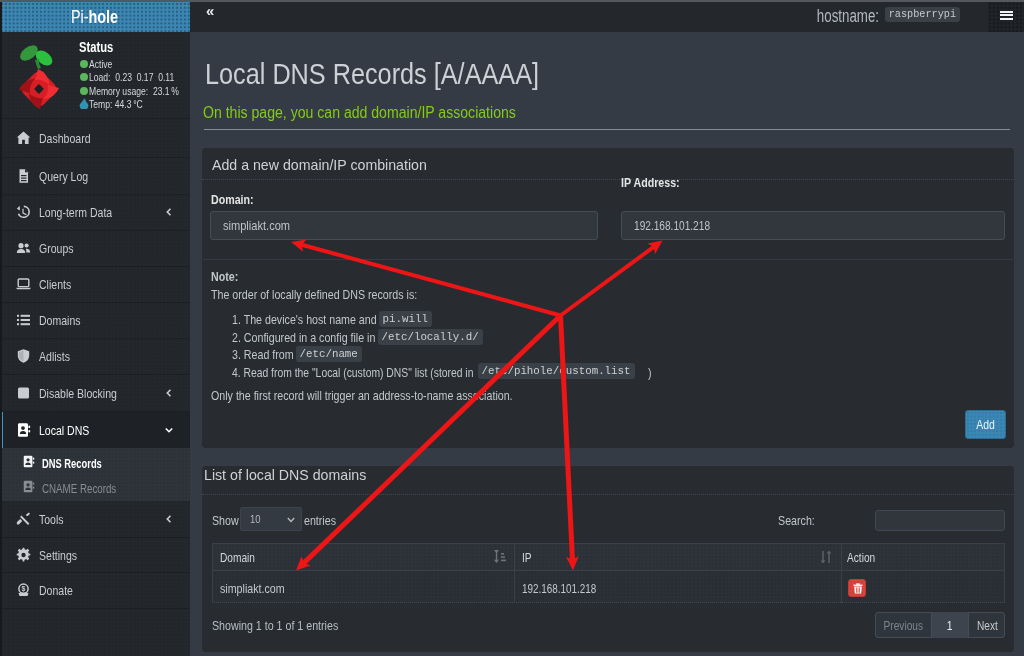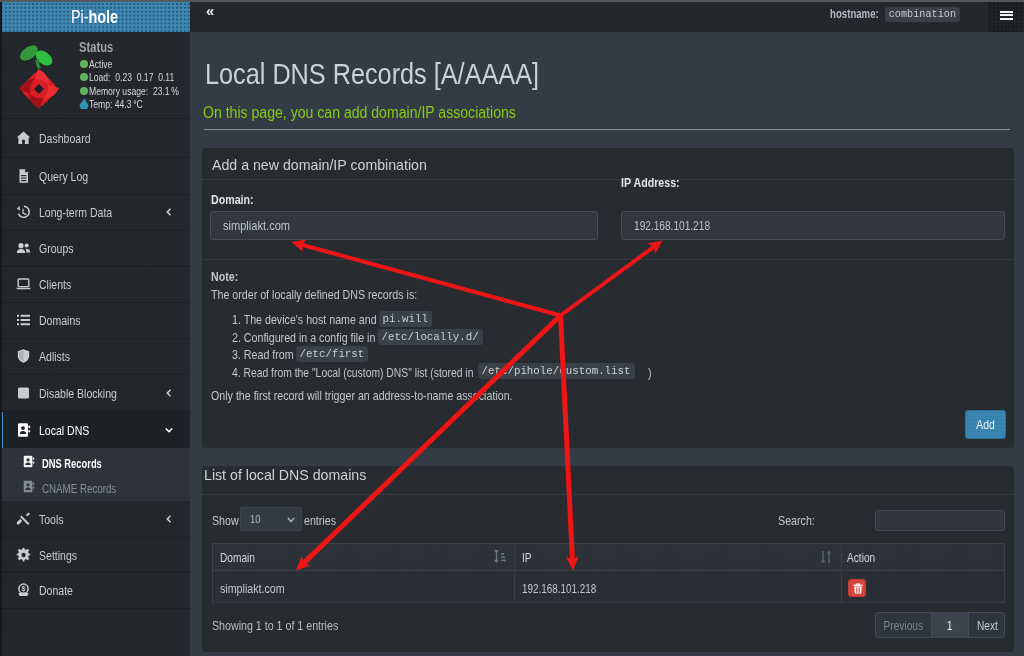--- a/index.html
+++ b/index.html
@@ -9,21 +9,21 @@
   .tx { display:inline-block; transform:scaleX(0.82); transform-origin:0 50%; white-space:nowrap; }
   .txc { display:inline-block; transform:scaleX(0.80); transform-origin:50% 50%; white-space:nowrap; }
   .dots { background-image:radial-gradient(rgba(0,0,0,0.30) 0.7px, transparent 0.8px); background-size:3.9px 3.9px; }
   .dots2 { background-image:radial-gradient(rgba(0,0,0,0.09) 0.7px, transparent 0.8px); background-size:3.7px 3.7px; }
   
   #topstrip { left:0; top:0; width:1024px; height:2px; background:#55585c; z-index:30; }
   #logo { left:0; top:2px; width:190px; height:30px; background-color:#3c86b4; color:#fff;
           display:flex; align-items:center; justify-content:center; font-size:18px; z-index:20; }
   #navbar { left:190px; top:2px; width:834px; height:30px; background:#24272c; z-index:20; }
   #pushmenu { position:absolute; left:16px; top:0px; color:#e8eaec; font-size:15px; font-weight:bold; }
-  #hostlabel { position:absolute; right:145px; top:4px; color:#b3b9bf; font-size:13px;font-weight:bold; }
+  #hostlabel { position:absolute; right:145px; top:4px; color:#b3b9bf; font-size:18px; }
   #hostchip { position:absolute; right:64px; top:4.5px; background:#3a4046; color:#c6cacd;
               font-family:"Liberation Mono",monospace; font-size:10.2px; padding:2px 4px; border-radius:3px; }
   #hambtn { position:absolute; right:0; top:0; width:36px; height:30px; background-color:#202328; }
   #hambtn i { position:absolute; left:12px; width:12.5px; height:2px; background:#f2f4f5; }
   
   #sidebar { left:0; top:32px; width:190px; height:624px; background-color:#24282d; }
   #leftedge { left:0; top:2px; width:2px; height:654px; background:#17191c; z-index:40; }
   .stline { position:absolute; left:89px; color:#d4d8db; font-size:11px; } .stline .tx { transform:scaleX(0.78); }
   .stdot { position:absolute; left:80px; width:8px; height:8px; border-radius:50%; background:#5bb75b; }
   .menu-item { position:absolute; left:0; width:190px; color:#c9cdd1; font-size:13px; }
@@ -53,21 +53,21 @@
 </style>
 </head>
 <body>
 <div class="abs" id="topstrip"></div>
 <div class="abs dots" id="logo">
     <span class="txc">Pi-<b>hole</b></span>
   </div>
 <div class="abs" id="navbar">
   <div id="pushmenu">«</div>
   <div id="hostlabel"><span class="tx" style="transform:scaleX(0.74);transform-origin:100% 50%">hostname:</span></div>
-  <div id="hostchip">combination</div>
+  <div id="hostchip">raspberrypi</div>
   <div id="hambtn" class="dots">
       <i style="top:8.5px"></i>
       <i style="top:12px"></i>
       <i style="top:15.5px"></i>
     </div>
 </div>
 <div class="abs dots2" id="sidebar"></div>
 
 <svg class="abs" style="left:16px;top:41px" width="48" height="70" viewBox="0 0 48 70">
   <ellipse cx="13" cy="12" rx="10" ry="6" fill="#35973b" transform="rotate(-36 13 12)"></ellipse>
@@ -75,21 +75,21 @@
   <path d="M19 19 Q20 24 22 28 L25 27 Q22.5 23 23 18 Z" fill="#2a8a33"></path>
   <g transform="translate(23,48)">
     <rect x="-14.2" y="-14.2" width="28.4" height="28.4" rx="7" transform="rotate(45)" fill="#d81e25"></rect>
     <path d="M-1 -20 Q9 -16 10.5 -4 Q4 -10 -4 -9 Z" fill="#ef2d33"></path>
     <path d="M-20 1 Q-16 -9 -4 -10.5 Q-10 -4 -9 4 Z" fill="#a01217"></path>
     <path d="M1 20 Q-9 16 -10.5 4 Q-4 10 4 9 Z" fill="#a01217"></path>
     <path d="M20 -1 Q16 9 4 10.5 Q10 4 9 -4 Z" fill="#ef2d33"></path>
     <rect x="-3.6" y="-3.6" width="7.2" height="7.2" rx="1.2" transform="rotate(45)" fill="#1d2023"></rect>
   </g>
 </svg>
-<div class="abs" style="left:79px;top:39px;color:#a3a3a3;font-weight:bold;font-size:14px"><span class="tx" style="transform:scaleX(0.8)">Status</span></div>
+<div class="abs" style="left:79px;top:39px;color:#ffffff;font-weight:bold;font-size:14px"><span class="tx" style="transform:scaleX(0.8)">Status</span></div>
 <div class="abs stdot" style="top:60px"></div>
 <div class="abs stline" style="top:58px"><span class="tx">Active</span></div>
 <div class="abs stdot" style="top:73px"></div>
 <div class="abs stline" style="top:71px"><span class="tx">Load:&nbsp; 0.23&nbsp; 0.17&nbsp; 0.11</span></div>
 <div class="abs stdot" style="top:86.5px"></div>
 <div class="abs stline" style="top:84.5px"><span class="tx">Memory usage:&nbsp; 23.1 %</span></div>
 <svg class="abs" style="left:79px;top:98px" width="10" height="11" viewBox="0 0 10 11">
     <path d="M5 0 C5 3 0.6 5.2 0.6 7.6 A4.4 4.4 0 0 0 9.4 7.6 C9.4 5.2 6.6 4.5 6.2 0.8 Q5.6 2.5 5 0 Z" fill="#2f93b1"></path>
   </svg>
 <div class="abs stline" style="top:98px"><span class="tx">Temp: 44.3 °C</span></div>
@@ -261,21 +261,21 @@
     <span class="tx" style="transform:scaleX(0.75)">192.168.101.218</span>
   </div>
 <div class="abs" style="left:203px;top:258.5px;width:810px;height:1px;background:#363c42"></div>
 <div class="abs body-tx" style="left:211px;top:269px;font-weight:bold"><span class="tx">Note:</span></div>
 <div class="abs body-tx" style="left:211px;top:286.5px"><span class="tx">The order of locally defined DNS records is:</span></div>
 <div class="abs body-tx" style="left:232px;top:312px"><span class="tx">1. The device's host name and</span></div>
 <div class="abs code" style="left:378.5px;top:310.5px">pi.will</div>
 <div class="abs body-tx" style="left:232px;top:330px"><span class="tx">2. Configured in a config file in</span></div>
 <div class="abs code" style="left:377.5px;top:328.5px">/etc/locally.d/</div>
 <div class="abs body-tx" style="left:232px;top:347px"><span class="tx">3. Read from</span></div>
-<div class="abs code" style="left:295.5px;top:345.5px">/etc/first</div>
+<div class="abs code" style="left:295.5px;top:345.5px">/etc/name</div>
 <div class="abs body-tx" style="left:232px;top:364.5px"><span class="tx" style="transform:scaleX(0.796)">4. Read from the "Local (custom) DNS" list (stored in</span></div>
 <div class="abs code" style="left:477.5px;top:363px">/etc/pihole/custom.list</div>
 <div class="abs body-tx" style="left:648px;top:364.5px"><span class="tx">)</span></div>
 <div class="abs body-tx" style="left:211px;top:387.5px"><span class="tx">Only the first record will trigger an address-to-name association.</span></div>
 <div class="abs dots2" id="addbtn">
     <span class="txc">Add</span>
   </div>
 
 <div class="box" style="top:466px;height:186px"></div>
 <div class="abs" style="left:204px;top:466px;height:28px;display:flex;align-items:flex-start;color:#ced2d6;font-size:15px">

